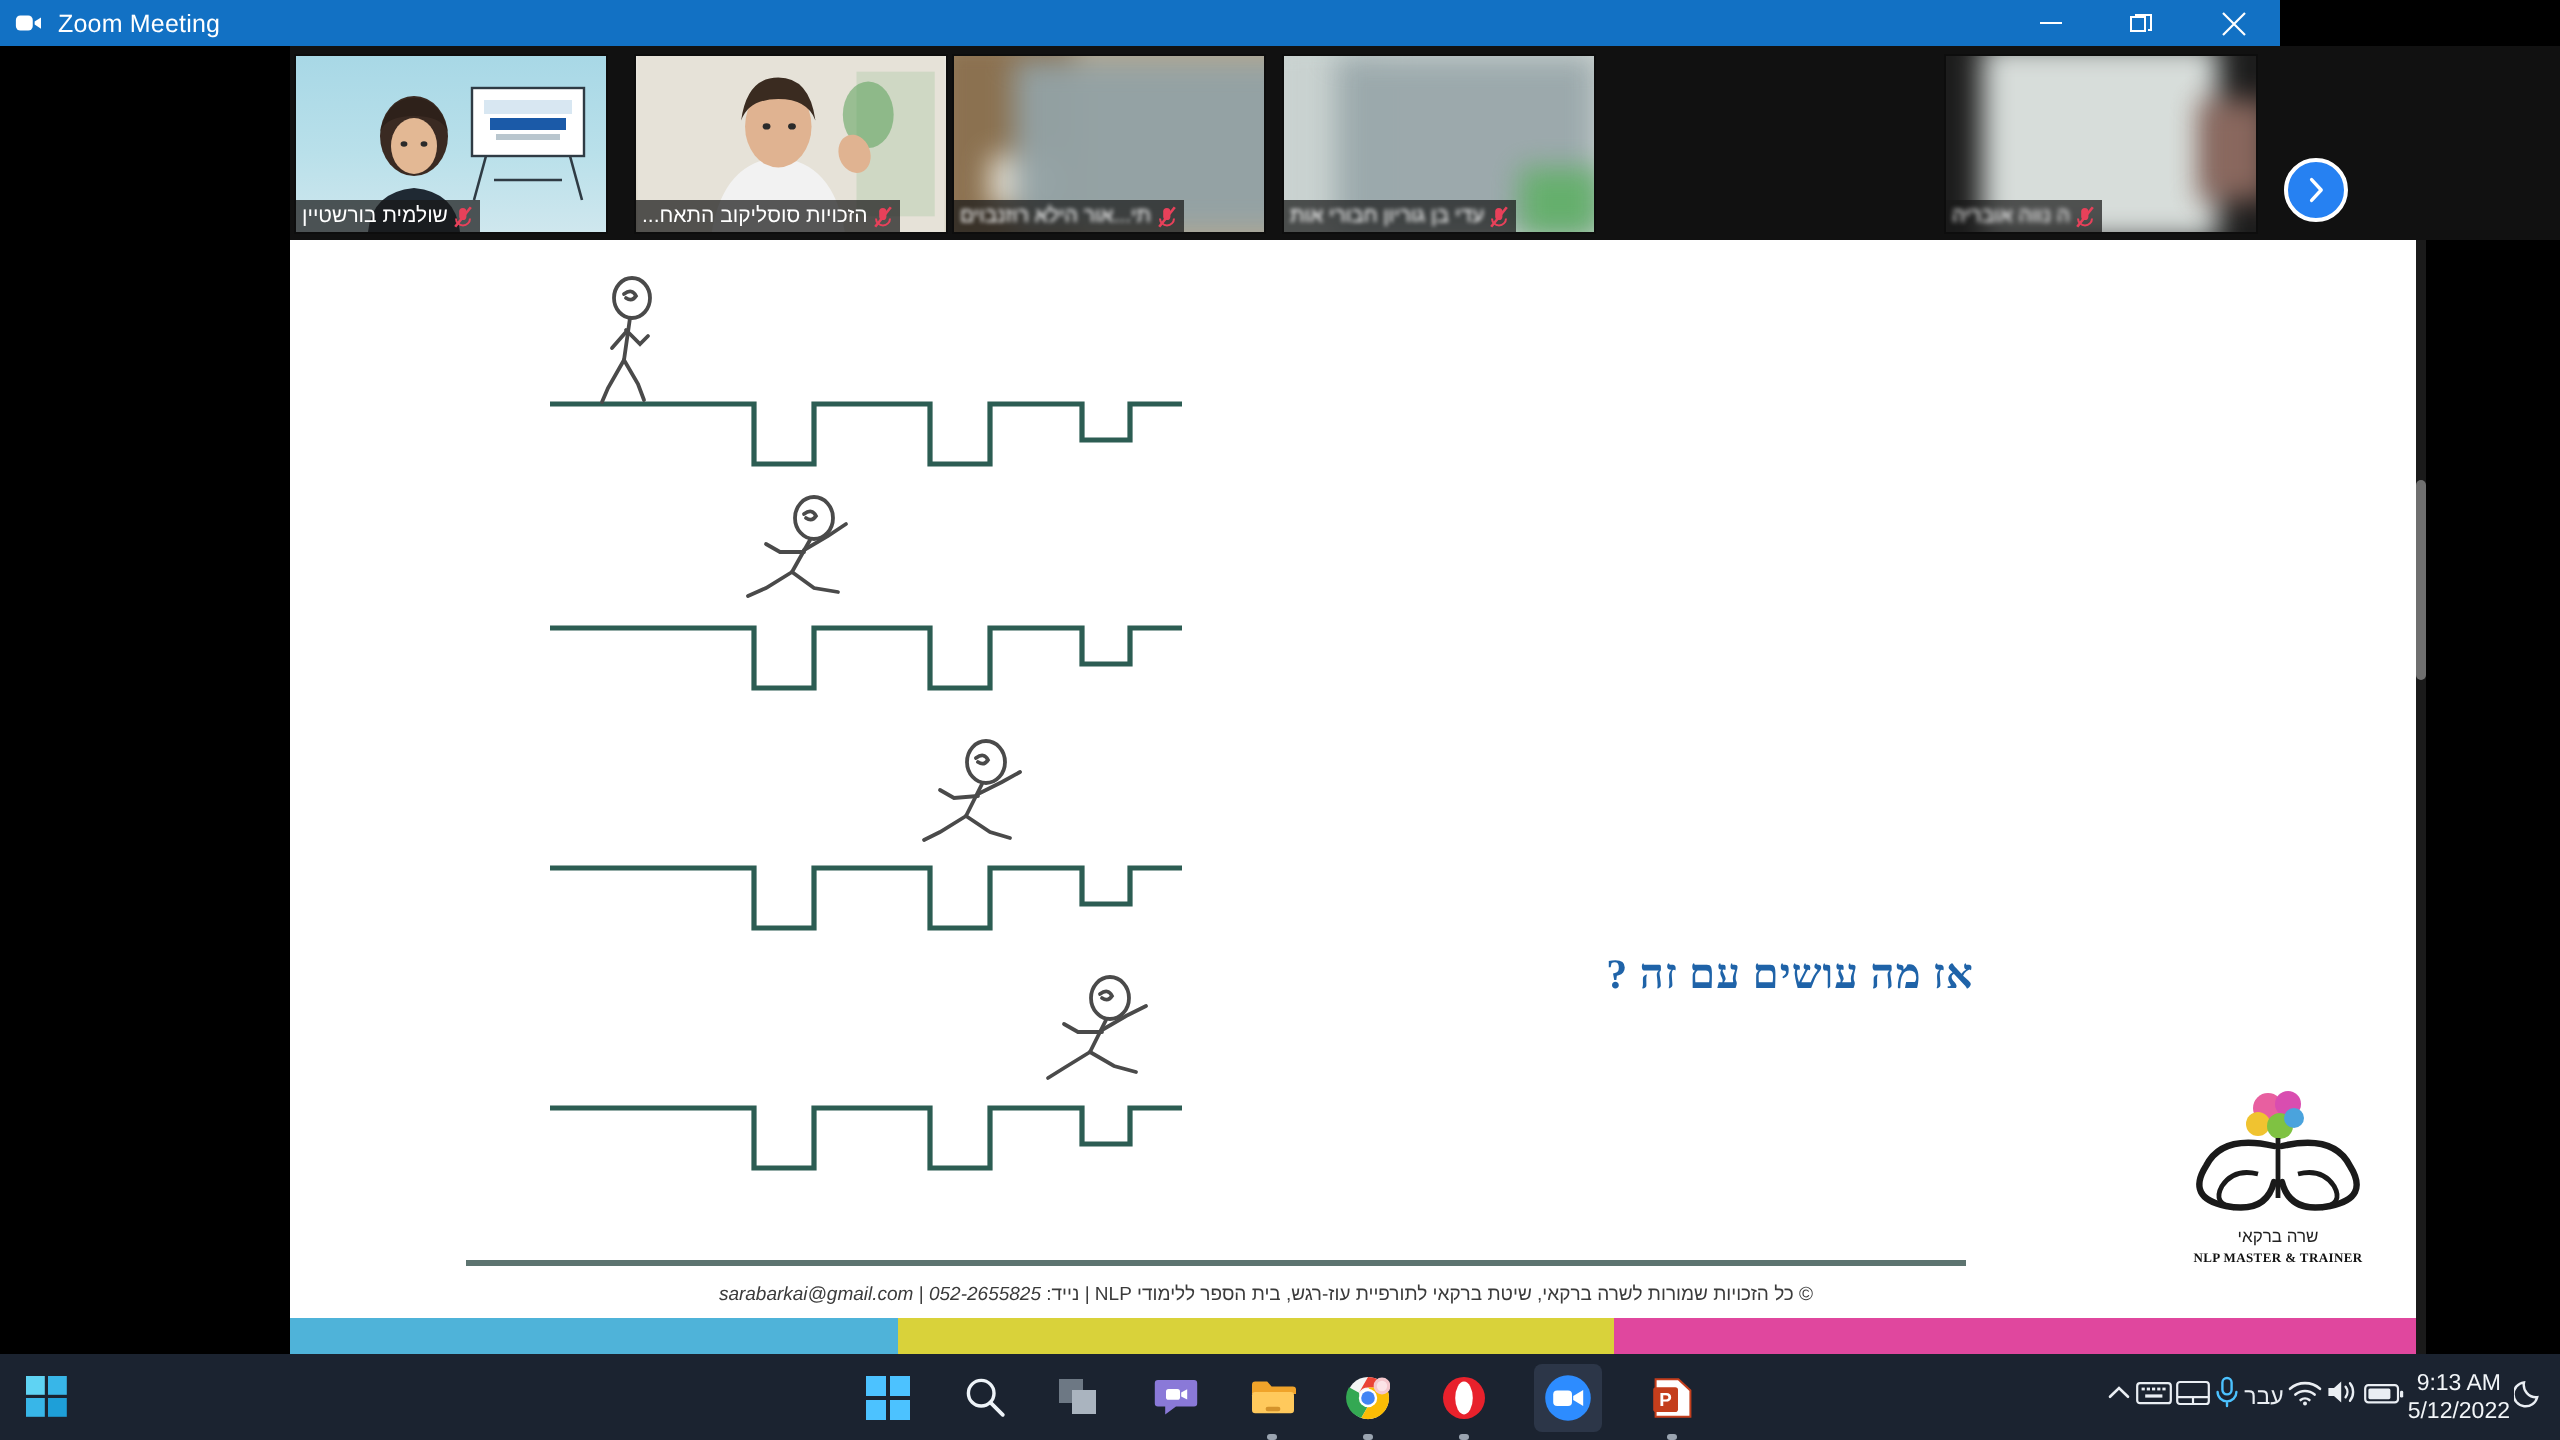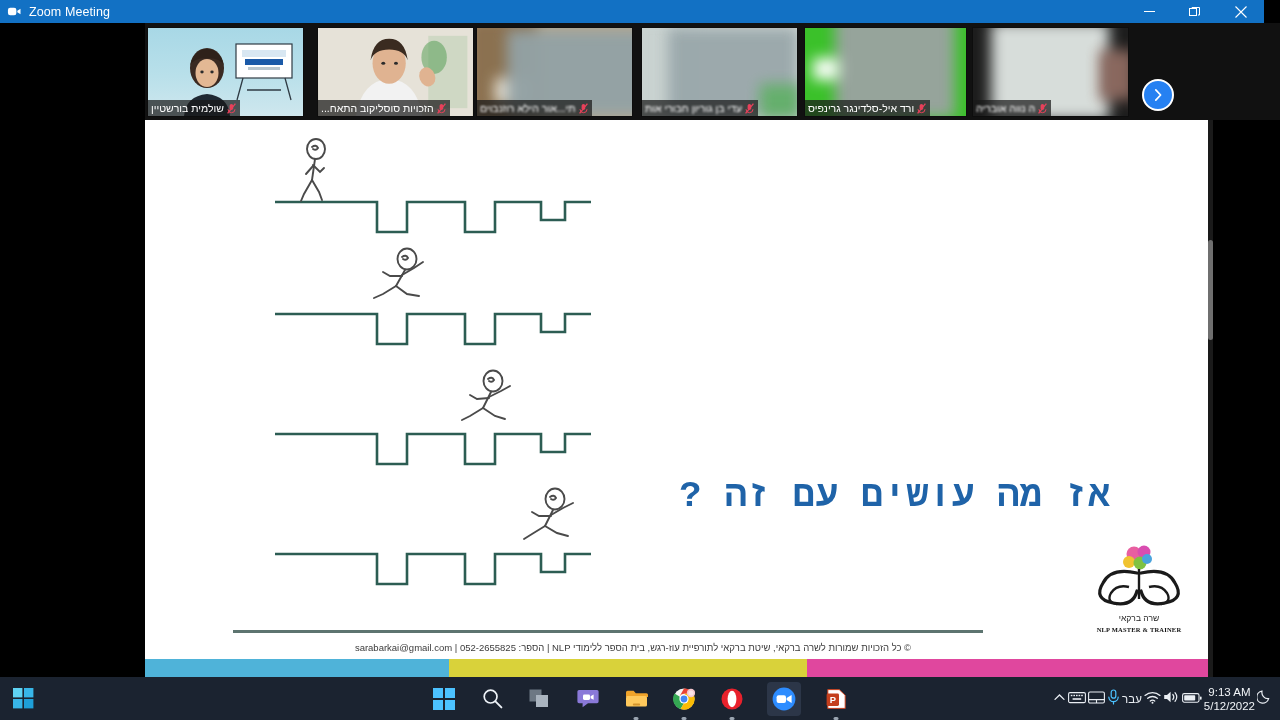--- a/index.html
+++ b/index.html
@@ -5,21 +5,21 @@
   * { margin:0; padding:0; box-sizing:border-box; }
   html,body { width:1280px; height:720px; overflow:hidden; }
   body {
     font-family:"Liberation Sans","DejaVu Sans",sans-serif;
     background:#000;
     position:relative;
   }
 
   
   #titlebar{
-    position:absolute; left:0; top:0; width:1264px; height:23px;
+    position:absolute; left:0; top:0; width:1140px; height:23px;
     background:#1271c4; display:flex; align-items:center;
   }
   #titlebar .tb-icon{
     width:16px;height:16px;margin-left:6px;margin-right:7px;
     display:flex;align-items:center;justify-content:center;
   }
   #titlebar .tb-title{
     color:#fff; font-size:12.5px; letter-spacing:.1px;
   }
   .win-btns{ position:absolute; right:0; top:0; height:23px; display:flex; }
@@ -82,22 +82,22 @@
     overflow:hidden;
   }
   #slide{ position:absolute;inset:0; background:#fff; }
 
   .path-row{ position:absolute; left:128px; width:320px; }
   .figure{ position:absolute; }
 
   #question{
     position:absolute;left:470px;top:355px;width:560px;
     text-align:center;direction:rtl;
-    color:#1f63a8;font-weight:bold;font-size:37px;
-    font-family:Liberation Mono, monospace;
+    color:#1f63a8;font-weight:bold;font-size:21px;
+    font-family:Liberation Serif, serif;
     letter-spacing:.5px;
   }
 
   
   #logo{ position:absolute;right:20px;bottom:42px;width:108px;height:92px; }
   #logo .logo-txt1{
     position:absolute;left:0;right:0;bottom:12px;text-align:center;
     font-size:8.5px;color:#222;direction:rtl;font-weight:normal;
   }
   #logo .logo-txt2{
@@ -108,21 +108,21 @@
 
   
   #footer-rule{
     position:absolute;left:88px;bottom:44px;width:750px;height:3px;background:#5d7470;
   }
   #footer-text{
     position:absolute;left:88px;bottom:24px;width:800px;
     direction:rtl;text-align:center;
     font-size:9.5px;color:#3b3b3b;white-space:nowrap;
   }
-  #footer-text .ltr{ direction:ltr;display:inline-block;unicode-bidi:embed; }
+  #footer-text .ltr{ direction:ltr;display:inline-block;unicode-bidi:embed;font-style:italic; }
 
   
   #bands{ position:absolute;left:0;bottom:0;width:1068px;height:18px;display:flex; }
   #bands div{ height:100%; }
 
   
   #share-scroll{
     position:absolute;left:1208px;top:97px;width:5px;height:557px;background:#1a1a1a;
   }
   #share-scroll .thumbbar{
@@ -265,34 +265,20 @@
       <div class="nameplate">
         <svg class="mutebadge" viewBox="0 0 9 11">
           <rect x="2.6" y="1" width="3.6" height="6" rx="1.8" fill="#e8415a"></rect>
           <path d="M1 6.2 a3.5 3.5 0 0 0 7 0" stroke="#e8415a" stroke-width="1" fill="none"></path>
           <path d="M0.6 10.4 L8.4 0.6" stroke="#e8415a" stroke-width="1.3"></path>
         </svg>
         <span class="nm" style="filter:blur(1.1px)">עדי בן גוריון חבורי אות</span>
       </div>
     </div>
 
-    <div class="thumb" style="left:659px;width:163px">
-      <div class="blur-bg" style="background:#3bc12a">
-        <div class="blurbox" style="left:30px;top:-14px;width:120px;height:104px;background:#9aa3a0"></div>
-        <div class="blurbox" style="left:8px;top:30px;width:26px;height:22px;background:#ffffff"></div>
-      </div>
-      <div class="nameplate">
-        <svg class="mutebadge" viewBox="0 0 9 11">
-          <rect x="2.6" y="1" width="3.6" height="6" rx="1.8" fill="#e8415a"></rect>
-          <path d="M1 6.2 a3.5 3.5 0 0 0 7 0" stroke="#e8415a" stroke-width="1" fill="none"></path>
-          <path d="M0.6 10.4 L8.4 0.6" stroke="#e8415a" stroke-width="1.3"></path>
-        </svg>
-        <span class="nm">ורד איל-סלדינגר גרינפיס</span>
-      </div>
-    </div>
 
     <div class="thumb" style="left:827px">
       <div class="blur-bg" style="background:#1d1d1d">
         <div class="blurbox" style="left:18px;top:-6px;width:118px;height:98px;background:#dfe5e2"></div>
         <div class="blurbox" style="left:126px;top:22px;width:36px;height:50px;background:#8d6a60"></div>
       </div>
       <div class="nameplate">
         <svg class="mutebadge" viewBox="0 0 9 11">
           <rect x="2.6" y="1" width="3.6" height="6" rx="1.8" fill="#e8415a"></rect>
           <path d="M1 6.2 a3.5 3.5 0 0 0 7 0" stroke="#e8415a" stroke-width="1" fill="none"></path>
@@ -396,21 +382,21 @@
           <path d="M64 44 q12 -3 18 6 q5 9 -6 11" fill="none" stroke="#1a1a1a" stroke-width="2.4"></path>
         </svg>
         <div class="logo-txt1">שרה ברקאי</div>
         <div class="logo-txt2">NLP MASTER &amp; TRAINER</div>
       </div>
 
       <div id="footer-rule"></div>
       <div id="footer-text">
         <span>© כל הזכויות שמורות לשרה ברקאי, שיטת ברקאי לתורפיית עוז-רגש, בית הספר ללימודי NLP</span>
         <span>|</span>
-        <span>הספר:</span>
+        <span>נייד:</span>
         <span class="ltr">052-2655825</span>
         <span>|</span>
         <span class="ltr">sarabarkai@gmail.com</span>
       </div>
 
       <div id="bands">
         <div style="width:28.5%;background:#4fb3d9"></div>
         <div style="width:33.5%;background:#d9d23a"></div>
         <div style="width:38%;background:#e0479e"></div>
       </div>

